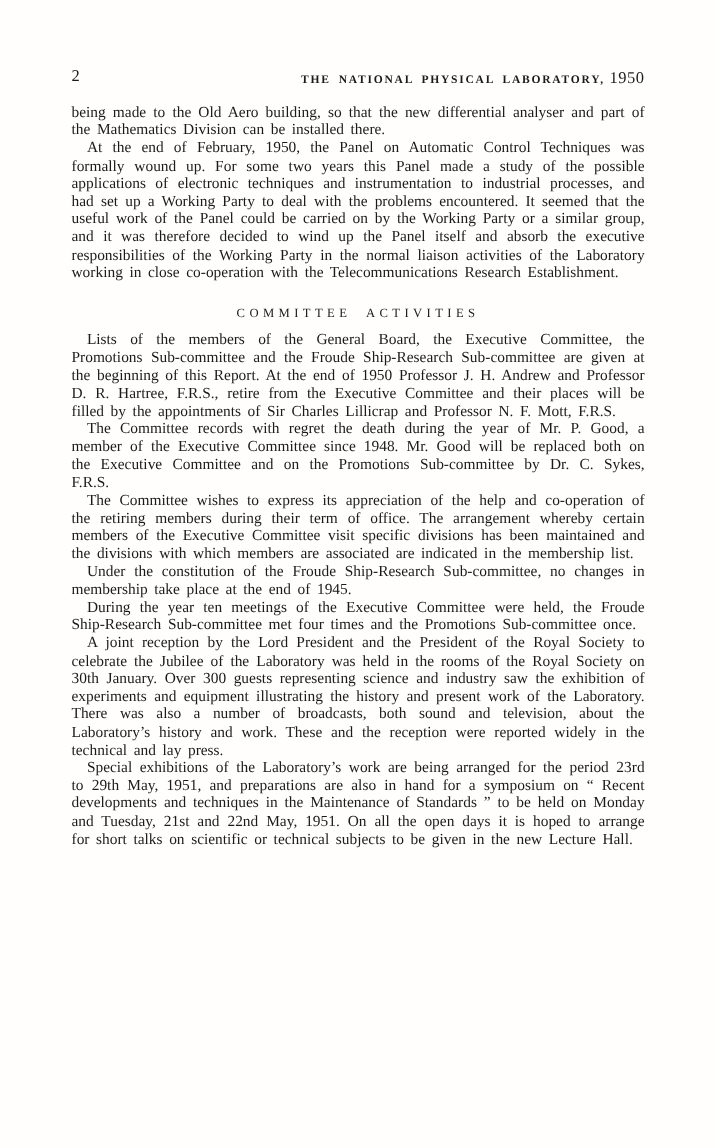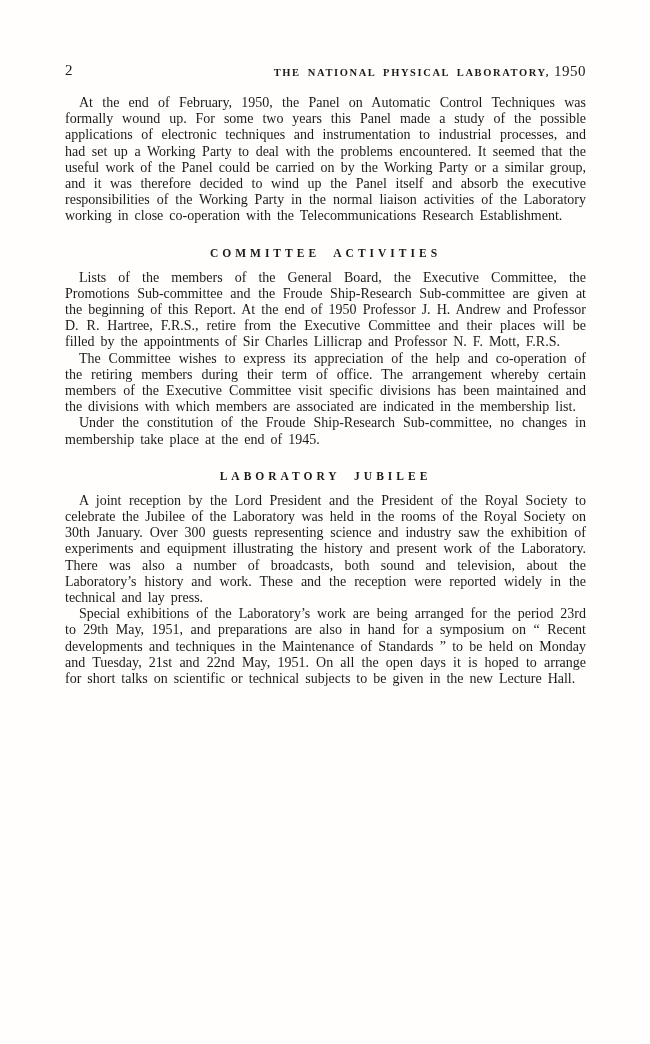--- a/index.html
+++ b/index.html
@@ -54,21 +54,21 @@
     text-align: justify;
     font-size: 14px;
     line-height: 16.2px;
     text-indent: 14px;
     word-spacing: 2.5px;
   }
   .text-block p.noindent { text-indent: 0; }
   .section-heading {
     text-align: center;
     font-size: 11.5px;
-    font-weight: bold;
+    font-weight: normal;
     letter-spacing: 4px;
     word-spacing: 7px;
     margin-top: 21px;
     margin-bottom: 9px;
     line-height: 15px;
   }
 </style>
 </head>
 <body>
 
@@ -78,26 +78,28 @@
     <div class="page-header">
       <span class="page-number">2</span>
       <span class="running-title">
         <span class="title-caps">THE NATIONAL PHYSICAL LABORATORY,</span>
         <span class="title-year">1950</span>
       </span>
     </div>
 
     <div class="text-block">
 
+      <p class="noindent">being made to the Old Aero building, so that the new differential analyser and part of the Mathematics Division can be installed there.</p>
       <p>At the end of February, 1950, the Panel on Automatic Control Techniques was formally wound up.  For some two years this Panel made a study of the possible applications of electronic techniques and instrumentation to industrial processes, and had set up a Working Party to deal with the problems encountered.  It seemed that the useful work of the Panel could be carried on by the Working Party or a similar group, and it was therefore decided to wind up the Panel itself and absorb the executive responsibilities of the Working Party in the normal liaison activities of the Laboratory working in close co-operation with the Telecommunications Research Establishment.</p>
 
       <h2 class="section-heading">COMMITTEE ACTIVITIES</h2>
       <p>Lists of the members of the General Board, the Executive Committee, the Promotions Sub-committee and the Froude Ship-Research Sub-committee are given at the beginning of this Report.  At the end of 1950 Professor J. H. Andrew and Professor D. R. Hartree, F.R.S., retire from the Executive Committee and their places will be filled by the appointments of Sir Charles Lillicrap and Professor N. F. Mott, F.R.S.</p>
+      <p>The Committee records with regret the death during the year of Mr. P. Good, a member of the Executive Committee since 1948.  Mr. Good will be replaced both on the Executive Committee and on the Promotions Sub-committee by Dr. C. Sykes, F.R.S.</p>
       <p>The Committee wishes to express its appreciation of the help and co-operation of the retiring members during their term of office.  The arrangement whereby certain members of the Executive Committee visit specific divisions has been maintained and the divisions with which members are associated are indicated in the membership list.</p>
       <p>Under the constitution of the Froude Ship-Research Sub-committee, no changes in membership take place at the end of 1945.</p>
+      <p>During the year ten meetings of the Executive Committee were held, the Froude Ship-Research Sub-committee met four times and the Promotions Sub-committee once.</p>
 
-      <h2 class="section-heading">LABORATORY JUBILEE</h2>
       <p>A joint reception by the Lord President and the President of the Royal Society to celebrate the Jubilee of the Laboratory was held in the rooms of the Royal Society on 30th January.  Over 300 guests representing science and industry saw the exhibition of experiments and equipment illustrating the history and present work of the Laboratory.  There was also a number of broadcasts, both sound and television, about the Laboratory’s history and work.  These and the reception were reported widely in the technical and lay press.</p>
       <p>Special exhibitions of the Laboratory’s work are being arranged for the period 23rd to 29th May, 1951, and preparations are also in hand for a symposium on “ Recent developments and techniques in the Maintenance of Standards ” to be held on Monday and Tuesday, 21st and 22nd May, 1951.  On all the open days it is hoped to arrange for short talks on scientific or technical subjects to be given in the new Lecture Hall.</p>
 
     </div>
   </div>
 </div>
 
 </body></html>

